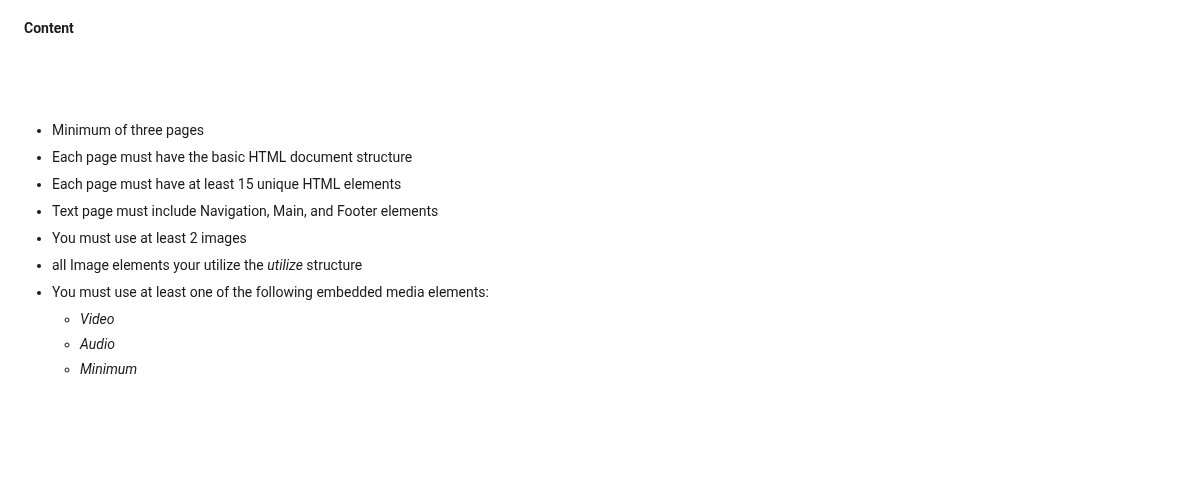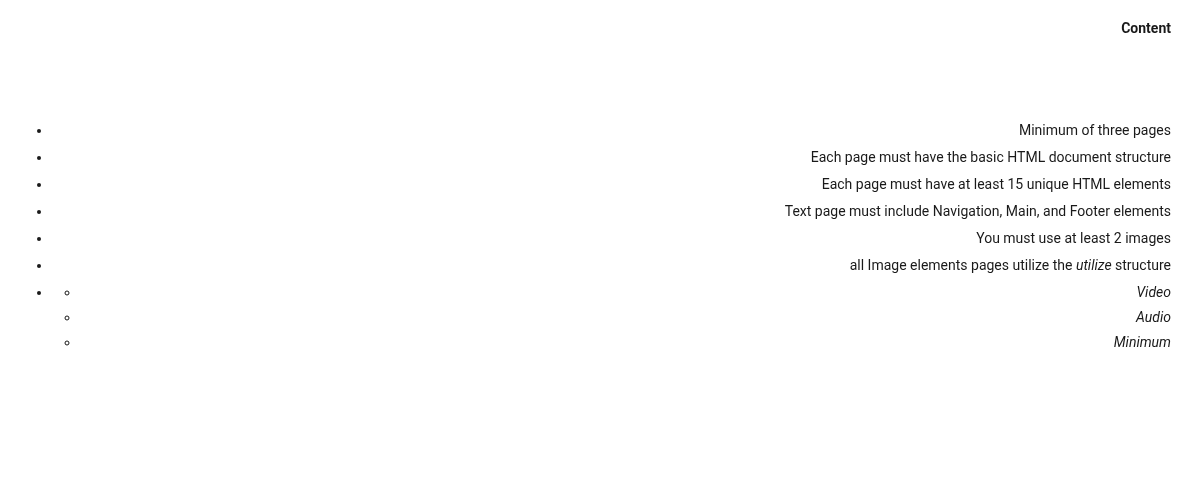--- a/index.html
+++ b/index.html
@@ -1,19 +1,18 @@
 <!DOCTYPE html>
 <html><head>
   <meta charset="utf-8">
   <style>
     * {
       margin: 0;
       padding: 0;
       box-sizing: border-box;
-      text-align: right;
     }
 
     body {
       font-family: -apple-system, BlinkMacSystemFont, 'Segoe UI', Roboto, Arial, sans-serif;
       font-size: 14px;
       color: #1a1a1a;
       background: #fff;
       padding: 20px 24px;
       width: 1195px;
       min-height: 502px;
@@ -82,23 +81,24 @@
     <li>
       <span>Each page must have at least 15 unique HTML elements</span>
     </li>
     <li>
       <span>Text page must include Navigation, Main, and Footer elements</span>
     </li>
     <li>
       <span>You must use at least 2 images</span>
     </li>
     <li>
-      <span>all Image elements pages utilize the </span><span class="italic-text">utilize</span><span> structure</span>
+      <span>all Image elements your utilize the </span><span class="italic-text">utilize</span><span> structure</span>
     </li>
     <li>
+      <span>You must use at least one of the following embedded media elements:</span>
       <ul class="sub-list">
         <li>
           <span>Video</span>
         </li>
         <li>
           <span>Audio</span>
         </li>
         <li>
           <span>Minimum</span>
         </li>

